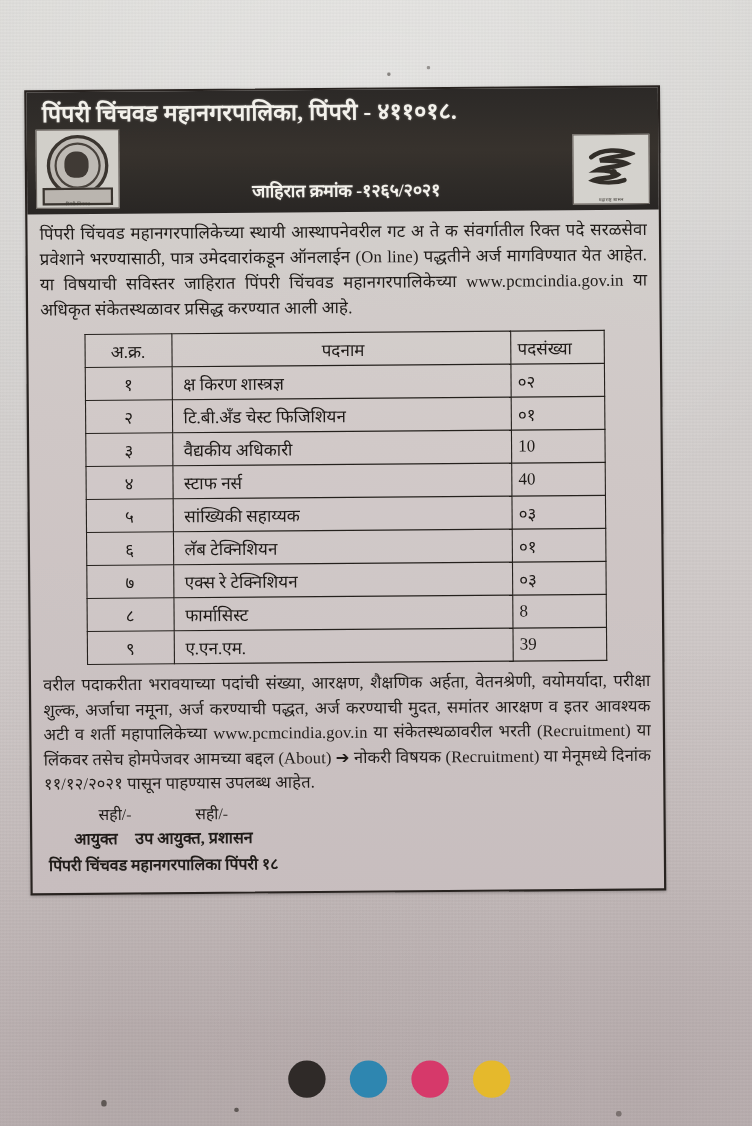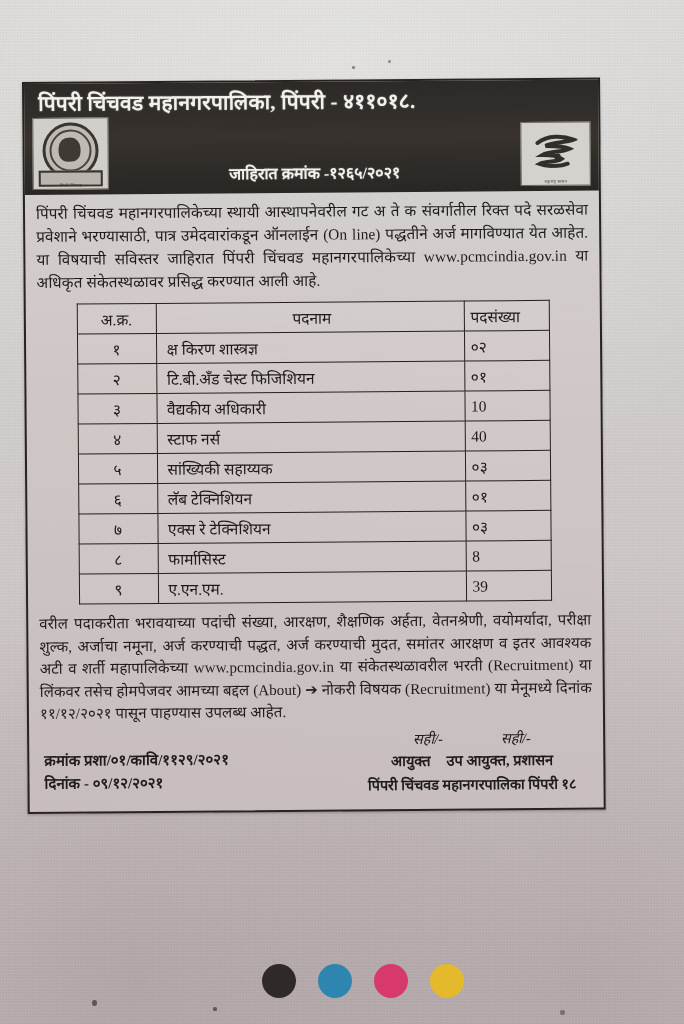--- a/index.html
+++ b/index.html
@@ -103,21 +103,21 @@
   table.posts th{font-weight:400;font-size:15.5px;}
   .c-sn{width:66px;text-align:center;}
   .c-name{text-align:left;padding-left:10px !important;}
   .c-qty{width:72px;text-align:left;}
 
   
   .footer{display:flex;justify-content:space-between;align-items:flex-start;padding:4px 4px 2px 4px;}
   .f-left{font-size:15px;line-height:1.55;font-weight:700;padding-top:18px;}
   .f-right{text-align:center;font-size:14.6px;line-height:1.5;padding-right:12px;}
   .sigrow{display:flex;gap:58px;justify-content:center;}
-  .sigrow .s{font-size:14.4px;font-style:italic;}
+  .sigrow .s{font-size:14.4px;}
   .desigrow{display:flex;gap:16px;justify-content:center;font-weight:700;margin-top:1px;}
   .office{font-weight:700;margin-top:2px;font-size:14.4px;}
 
   
   #dots{position:absolute;left:262px;top:964px;display:flex;gap:22px;}
   #dots i{display:block;width:34px;height:34px;border-radius:50%;filter:blur(.4px);}
   .speck{position:absolute;background:#4a4440;border-radius:40%;opacity:.8;}
 </style>
 </head>
 <body>
@@ -216,24 +216,20 @@
           <td class="c-sn">९</td>
           <td class="c-name">ए.एन.एम.</td>
           <td class="c-qty">39</td>
         </tr>
       </tbody>
     </table>
 
     <p class="para p2">वरील पदाकरीता भरावयाच्या पदांची संख्या, आरक्षण, शैक्षणिक अर्हता, वेतनश्रेणी, वयोमर्यादा, परीक्षा शुल्क, अर्जाचा नमूना, अर्ज करण्याची पद्धत, अर्ज करण्याची मुदत, समांतर आरक्षण व इतर आवश्यक अटी व शर्ती महापालिकेच्या www.pcmcindia.gov.in या संकेतस्थळावरील भरती (Recruitment) या लिंकवर तसेच होमपेजवर आमच्या बद्दल (About) ➔ नोकरी विषयक (Recruitment) या मेनूमध्ये दिनांक ११/१२/२०२१ पासून पाहण्यास उपलब्ध आहेत.</p>
 
     <div class="footer">
-      <div class="f-left">
-        <div>क्रमांक प्रशा/०१/कावि/११२९/२०२१</div>
-        <div>दिनांक - ०९/१२/२०२१</div>
-      </div>
       <div class="f-right">
         <div class="sigrow">
           <span class="s">सही/-</span>
           <span class="s">सही/-</span>
         </div>
         <div class="desigrow">
           <span>आयुक्त</span>
           <span>उप आयुक्त, प्रशासन</span>
         </div>
         <div class="office">पिंपरी चिंचवड महानगरपालिका पिंपरी १८</div>

